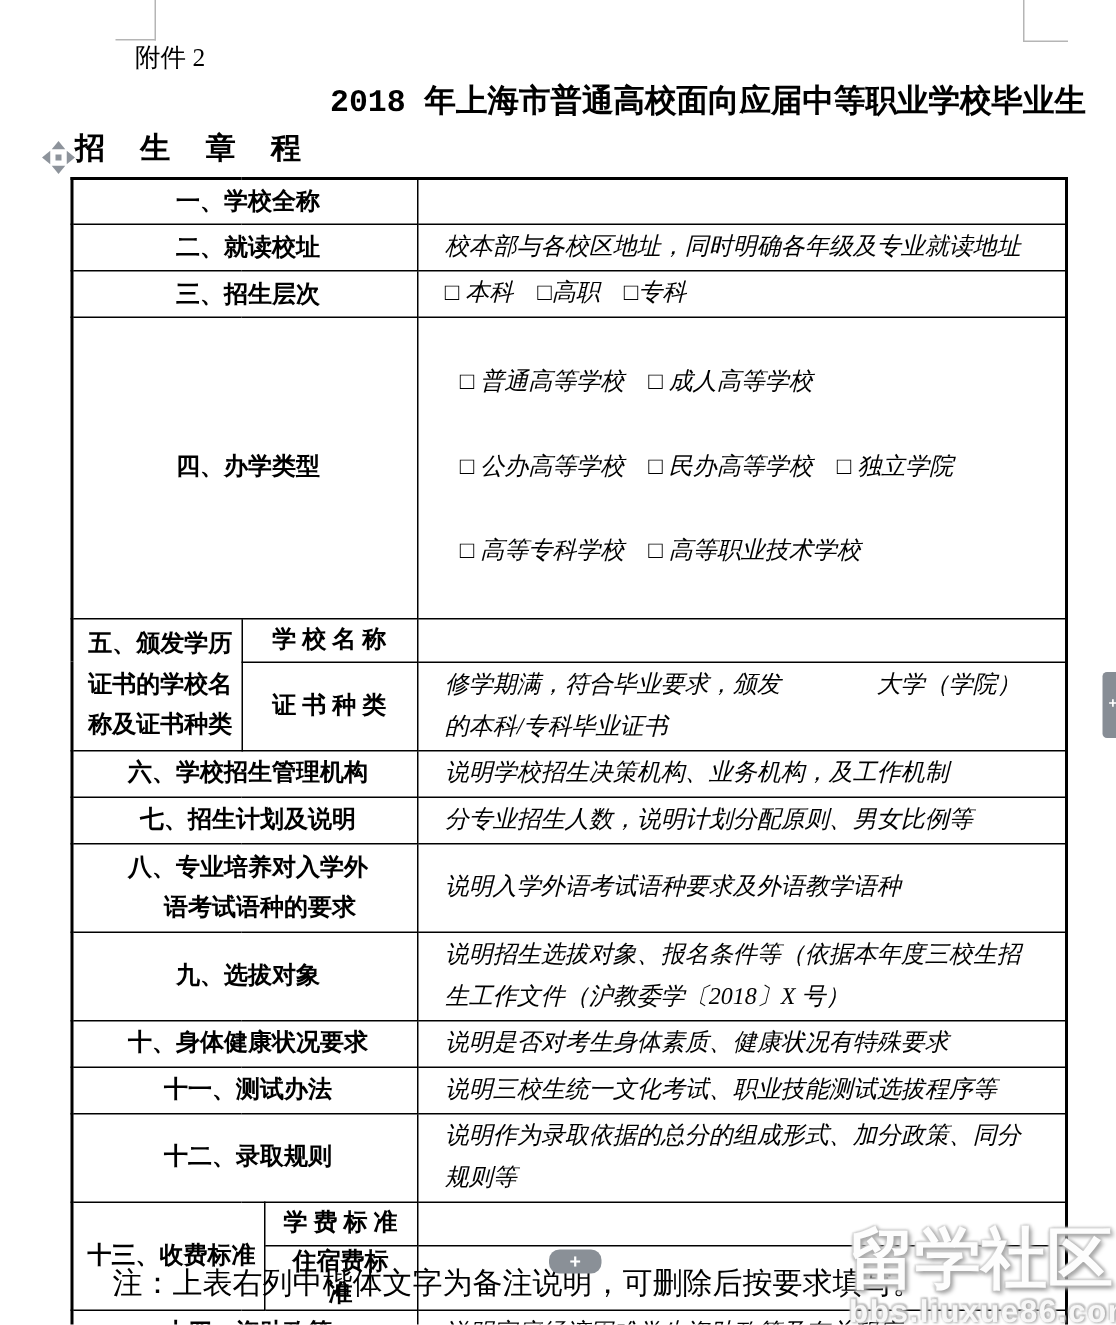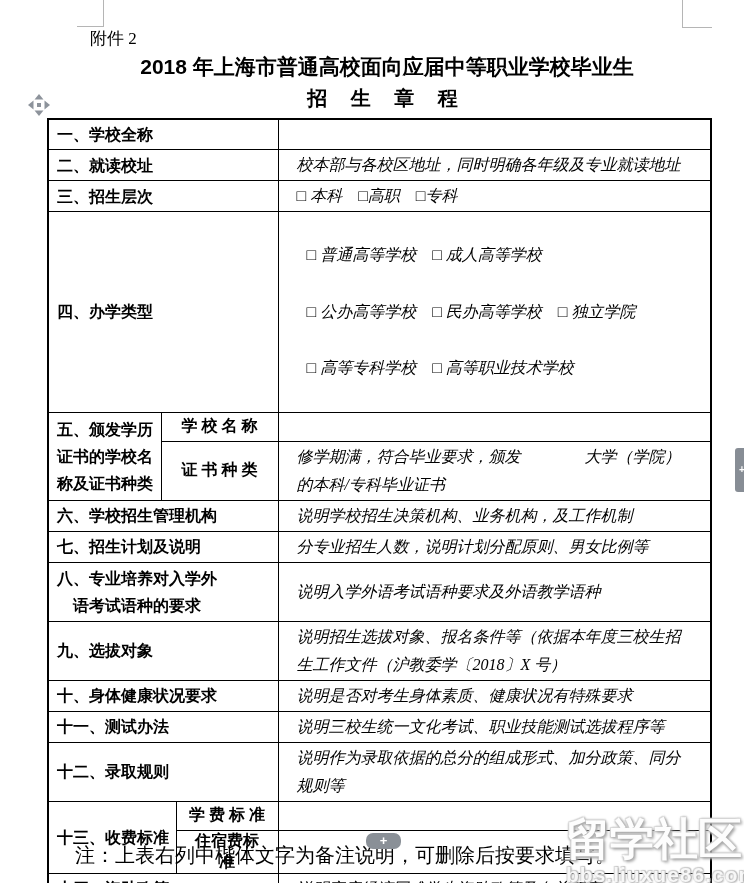--- a/index.html
+++ b/index.html
@@ -3,37 +3,37 @@
 <meta charset="utf-8">
 <style>
   html,body{margin:0;padding:0;}
   body{
     width:744px;height:883px;position:relative;overflow:hidden;
     background:#ffffff;color:#000;
     font-family:"Liberation Serif", serif;
   }
   
   .attachment{position:absolute;left:90px;top:27px;font-size:17px;}
-  .title1{position:absolute;left:50px;top:53px;width:674px;text-align:center;
-    font-family:Liberation Sans, sans-serif;font-weight:bold;font-size:21px;}
-  .title2{position:absolute;left:50px;top:85px;width:674px;text-align:center;
+  .title1{position:absolute;left:50px;top:53px;width:674px;text-align:right;
+    font-family:Liberation Mono, monospace;font-weight:bold;font-size:21px;}
+  .title2{position:absolute;left:50px;top:85px;width:674px;text-align:left;
     font-family:"Liberation Sans",sans-serif;font-weight:bold;font-size:20px;letter-spacing:9px;}
   
   .crop-tl{position:absolute;left:77px;top:0;width:26px;height:26px;
     border-right:1px solid #b5b5b5;border-bottom:1px solid #b5b5b5;}
   .crop-tr{position:absolute;left:682px;top:0;width:29px;height:27px;
     border-left:1px solid #b5b5b5;border-bottom:1px solid #b5b5b5;}
   
   .move-handle{position:absolute;left:27px;top:93px;width:24px;height:24px;cursor:move;}
   
   table.doc{position:absolute;left:47px;top:118px;width:663px;
     border-collapse:collapse;table-layout:fixed;border:2px solid #000;}
   table.doc td{border:1px solid #000;overflow:hidden;}
   td.lbl{font-weight:bold;font-size:16px;padding:1px 4px 1px 8px;
-    vertical-align:middle;white-space:pre-line;line-height:27px;}
+    vertical-align:middle;white-space:pre-line;line-height:27px;text-align:center;}
   td.sub{font-weight:bold;font-size:16px;text-align:center;vertical-align:middle;padding:0 12px;}
   td.val{font-style:italic;font-size:16px;padding:1px 6px 1px 18px;
     vertical-align:middle;white-space:pre-line;line-height:28px;}
   .chkline{line-height:28.5px;font-style:italic;margin-left:10px;}
   
   .note{position:absolute;left:75px;top:842px;font-size:20px;}
   
   .plus-button{position:absolute;left:366px;top:833px;width:35px;height:16px;
     background:#8a9097;border-radius:7px;color:#fff;text-align:center;
     font-family:"Liberation Sans",sans-serif;font-size:13px;font-weight:bold;

